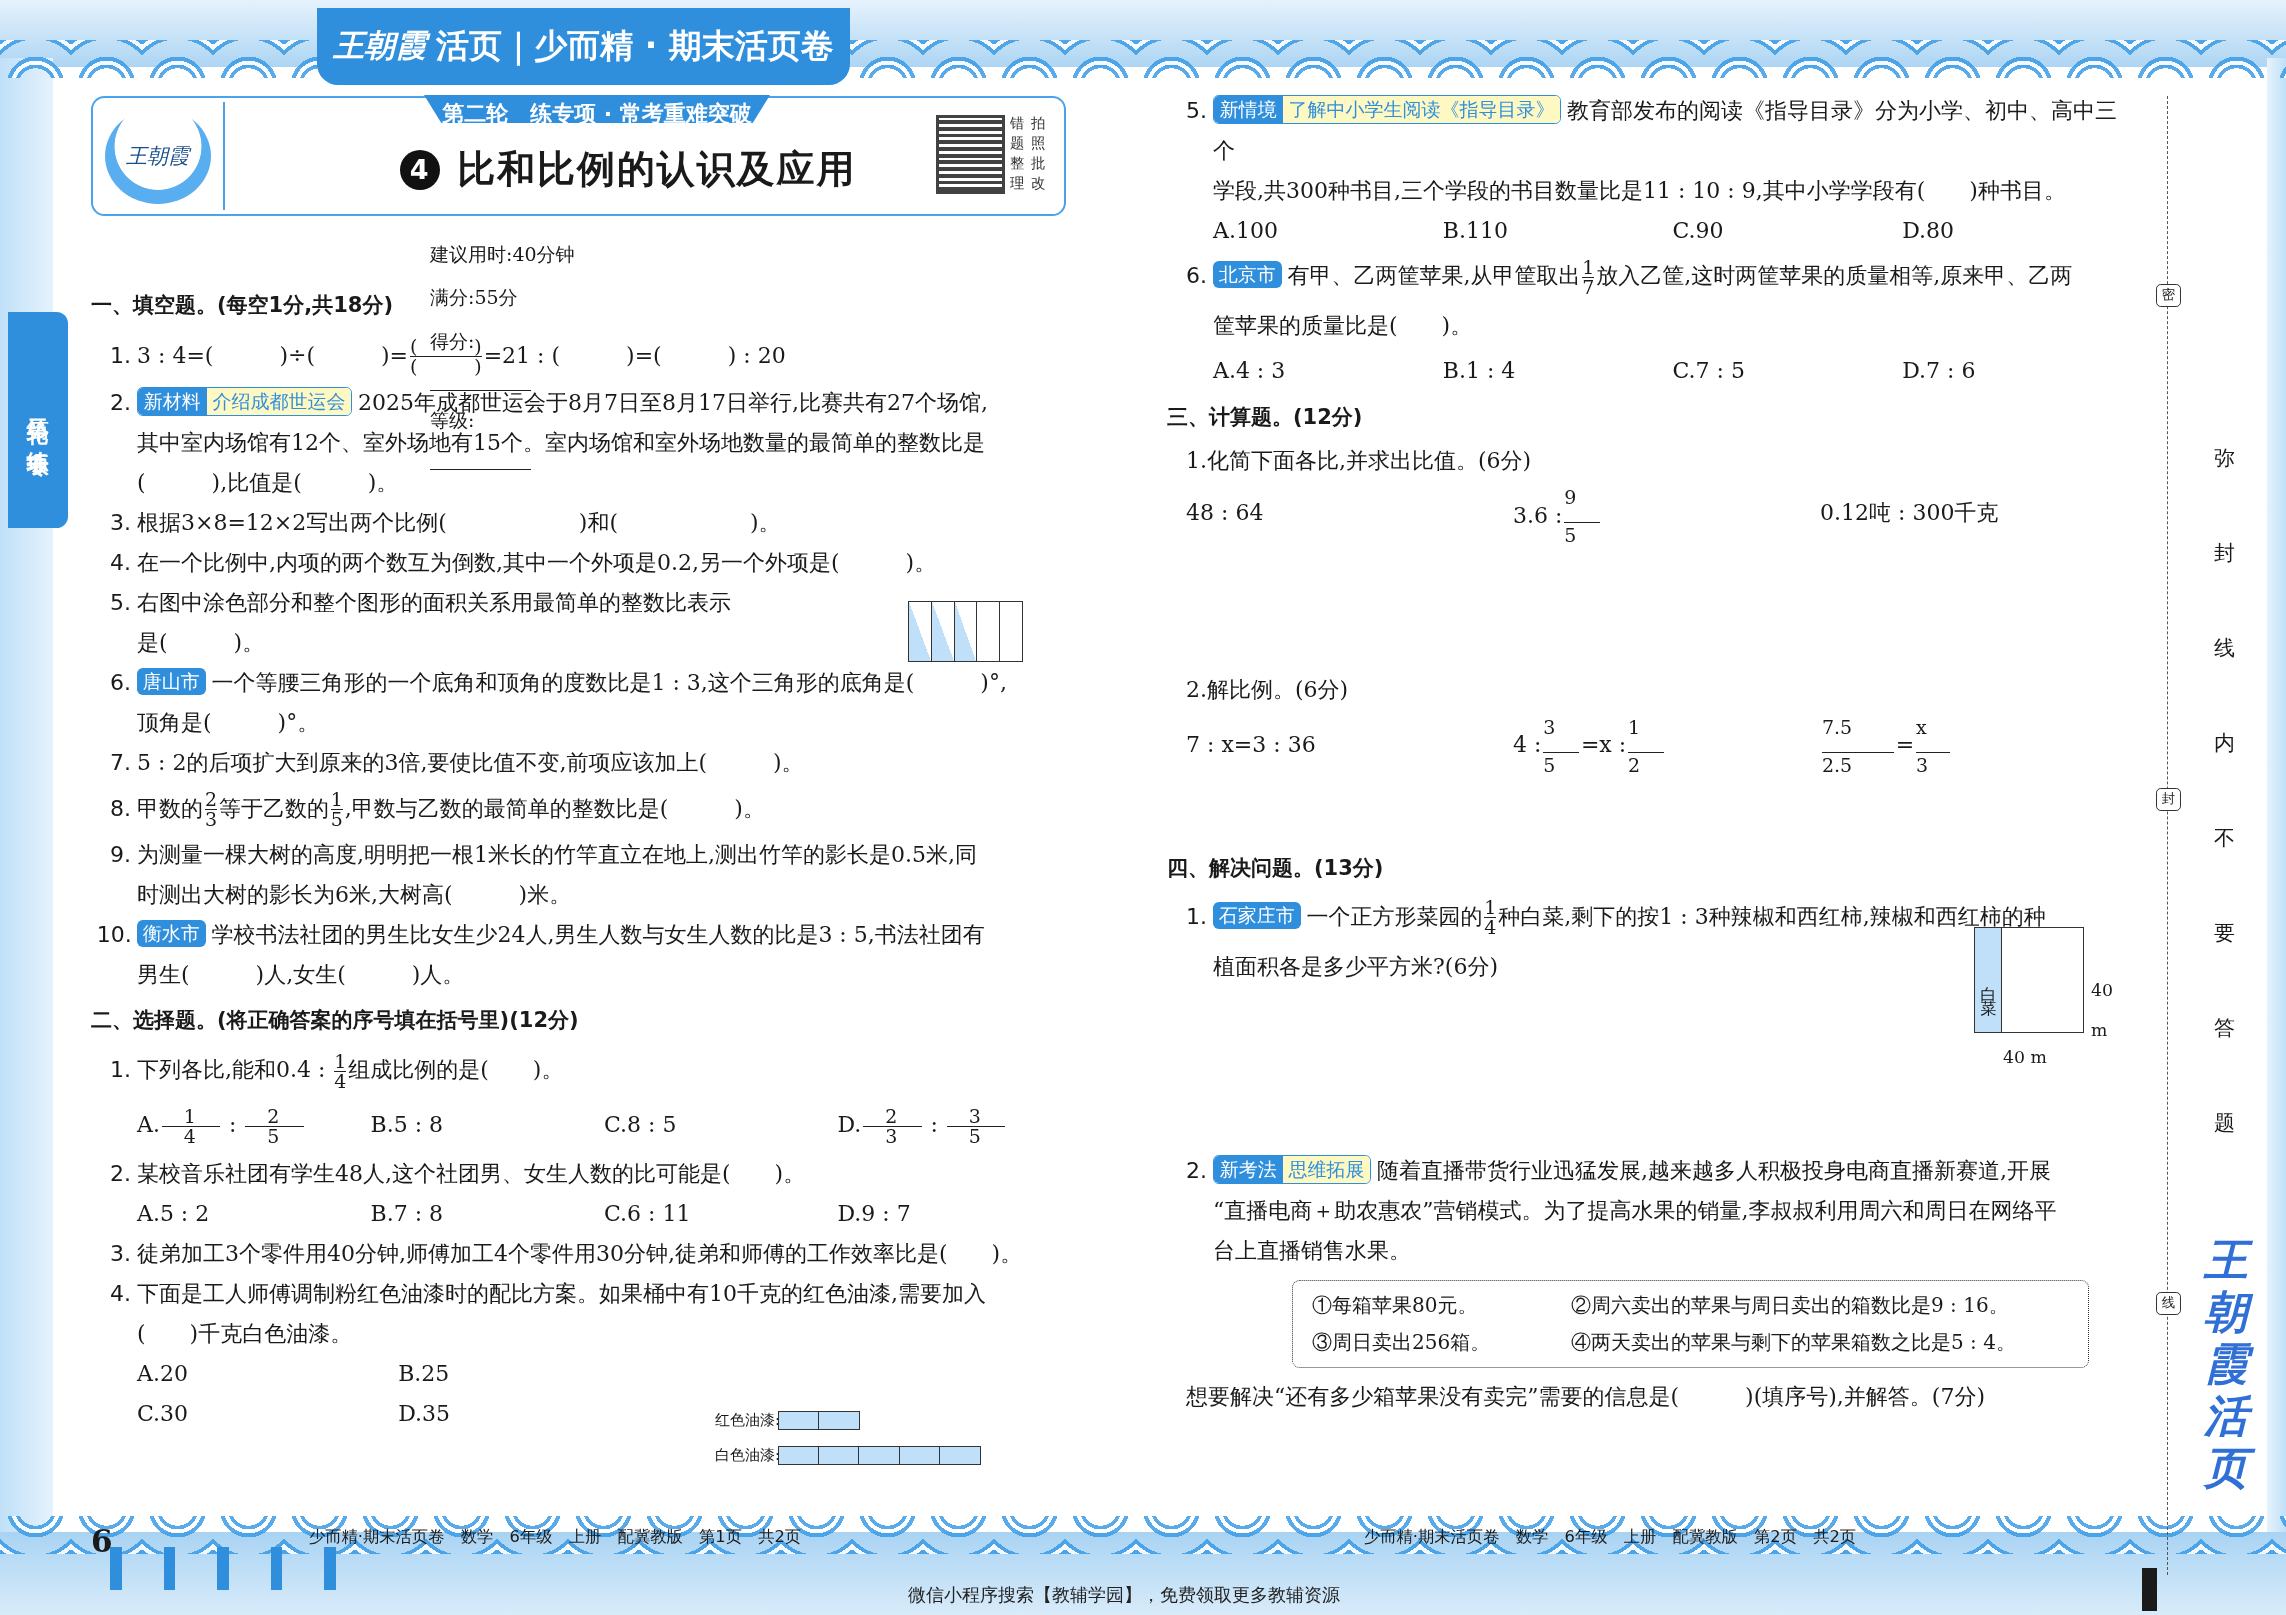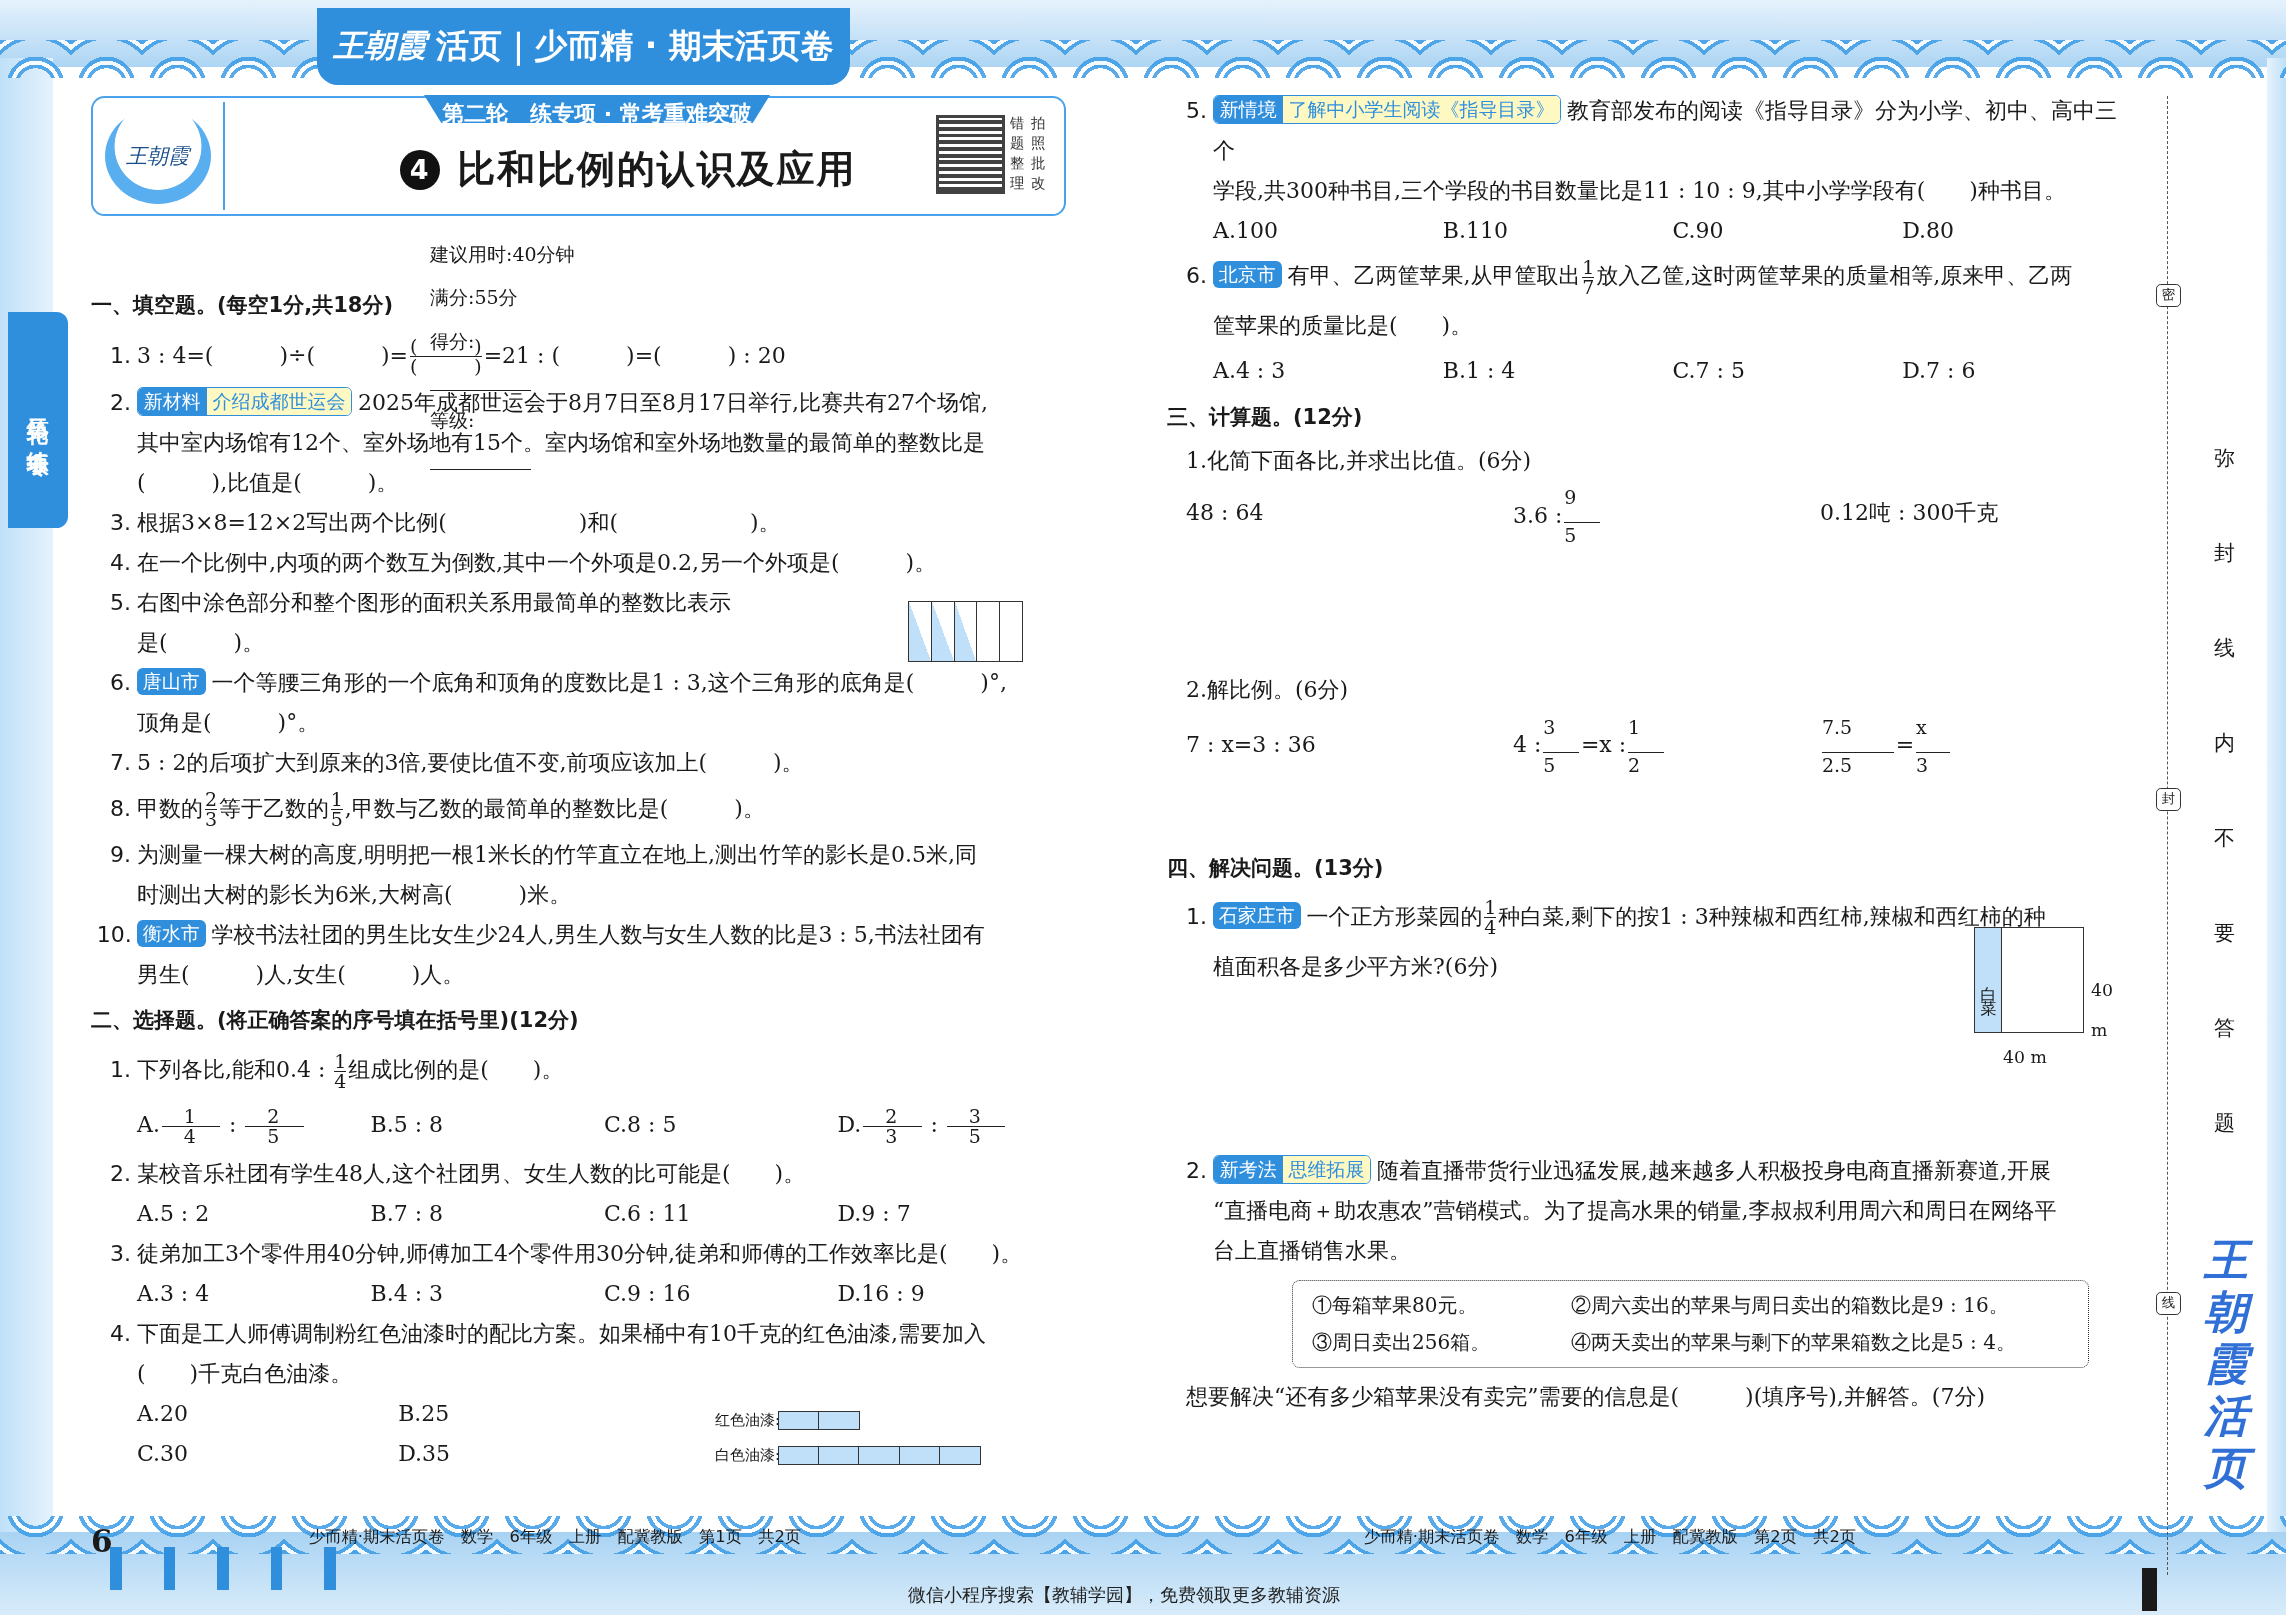--- a/index.html
+++ b/index.html
@@ -321,26 +321,20 @@
     <span>A.5 : 2</span>
     <span>B.7 : 8</span>
     <span>C.6 : 11</span>
     <span>D.9 : 7</span>
   </div>
 
   <div class="q">
     <span class="qn">3.</span>
     <span>徒弟加工3个零件用40分钟,师傅加工4个零件用30分钟,徒弟和师傅的工作效率比是(　　)。</span>
   </div>
-  <div class="opts">
-    <span>A.3 : 4</span>
-    <span>B.4 : 3</span>
-    <span>C.9 : 16</span>
-    <span>D.16 : 9</span>
-  </div>
 
   <div class="q">
     <span class="qn">4.</span>
     <span>下面是工人师傅调制粉红色油漆时的配比方案。如果桶中有10千克的红色油漆,需要加入</span><br>
     <span>(　　)千克白色油漆。</span>
   </div>
   <div class="opts two" style="width:58%;">
     <span>A.20</span>
     <span>B.25</span>
   </div>

